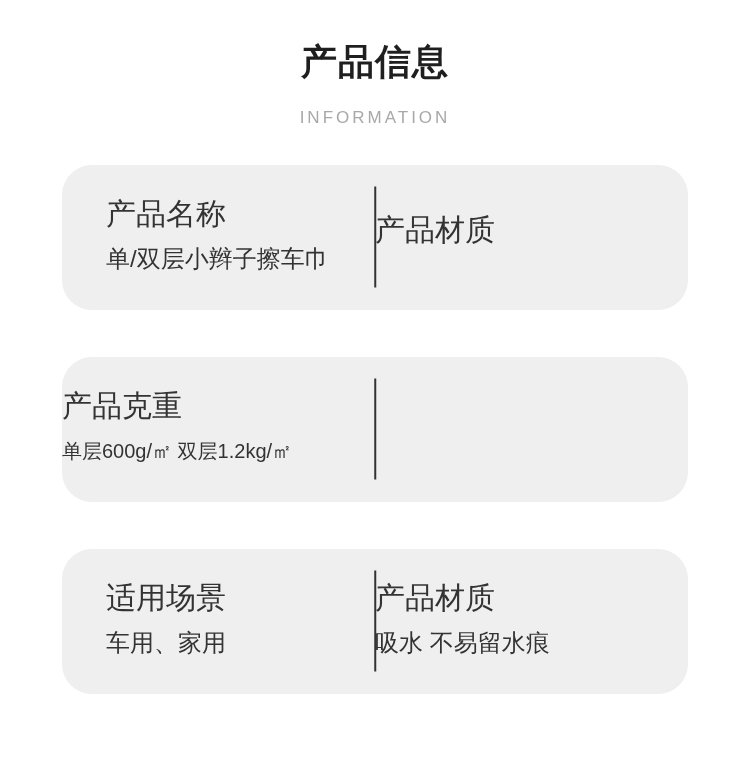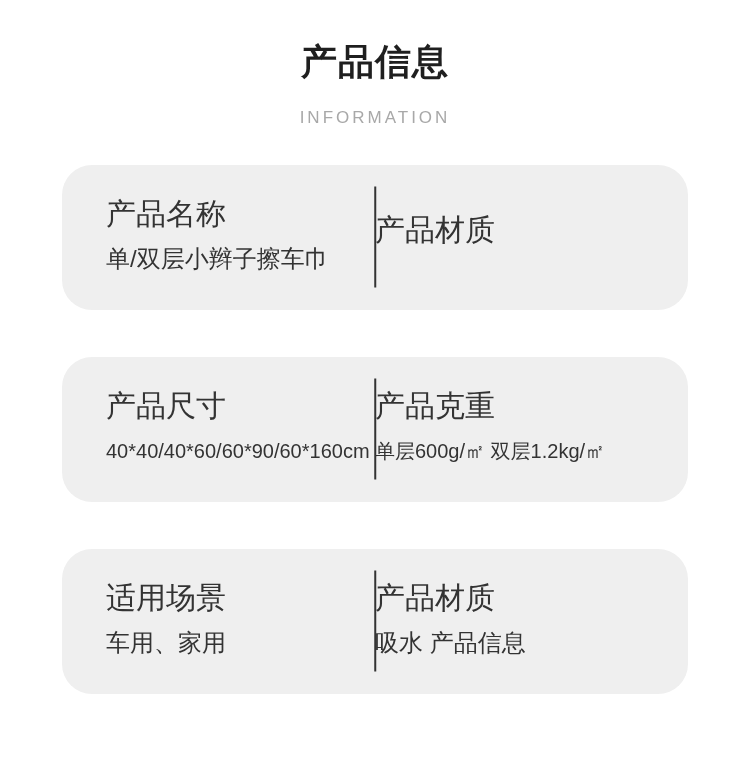--- a/index.html
+++ b/index.html
@@ -97,37 +97,33 @@
         <div class="label">产品名称</div>
         <div class="value">单/双层小辫子擦车巾</div>
       </div>
       <div class="divider"></div>
       <div class="cell right">
         <div class="label">产品材质</div>
       </div>
     </section>
 
     <section class="card">
-      <div class="cell left">
-        <div class="label">产品尺寸</div>
-        <div class="value small">40*40/40*60/60*90/60*160cm</div>
-      </div>
       <div class="divider"></div>
       <div class="cell right">
         <div class="label">产品克重</div>
         <div class="value small">单层600g/㎡ 双层1.2kg/㎡</div>
       </div>
     </section>
 
     <section class="card">
       <div class="cell left">
         <div class="label">适用场景</div>
         <div class="value">车用、家用</div>
       </div>
       <div class="divider"></div>
       <div class="cell right">
         <div class="label">产品材质</div>
-        <div class="value">吸水 产品信息</div>
+        <div class="value">吸水 不易留水痕</div>
       </div>
     </section>
 
   </main>
 </div>
 
 </body></html>

